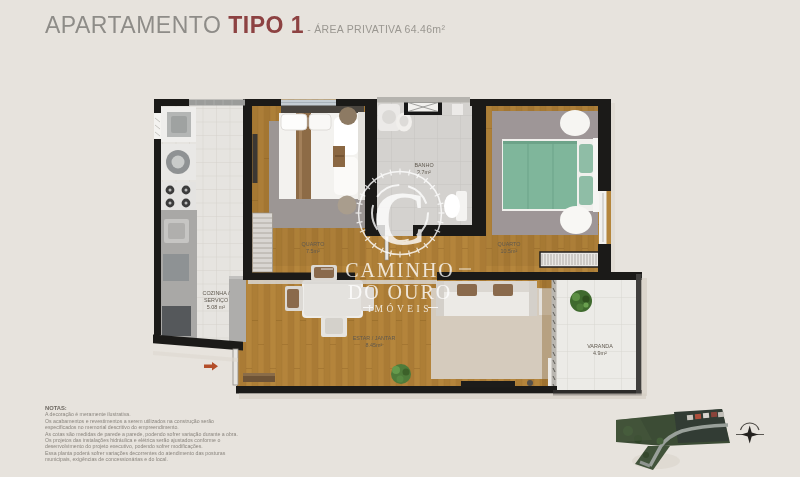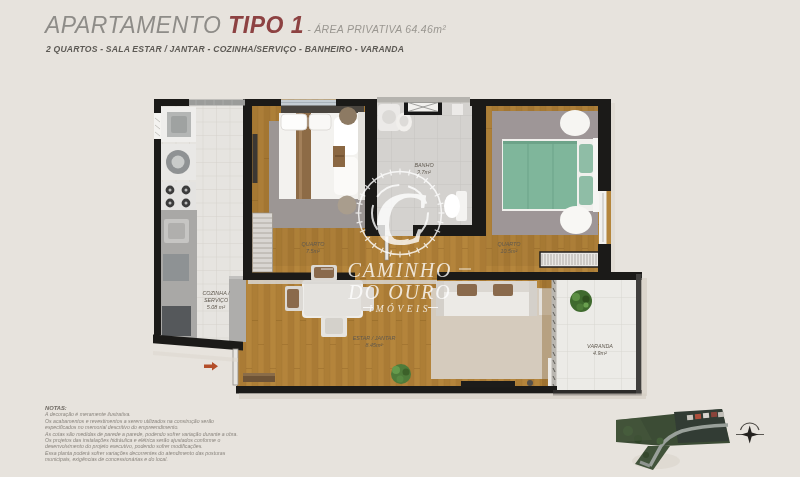--- a/index.html
+++ b/index.html
@@ -1,31 +1,30 @@
 <!DOCTYPE html>
 <html><head>
 <meta charset="utf-8">
 <style>
 html,body{margin:0;padding:0;width:800px;height:477px;overflow:hidden;background:#e7e3dd;font-family:"Liberation Sans",sans-serif;}
-#stage{position:relative;width:800px;height:477px;background:#e7e3dd;font-style:italic;}
+#stage{position:relative;width:800px;height:477px;background:#e7e3dd;}
 .title{position:absolute;left:45px;top:12px;white-space:nowrap;}
 .t1{font-size:23px;color:#8e8c88;letter-spacing:.5px;}
 .t2{font-size:23px;color:#8d4242;font-weight:bold;letter-spacing:.5px;}
 .t3{font-size:10.5px;color:#9a9791;letter-spacing:.3px;}
 .sub{position:absolute;left:46px;top:44px;font-size:8.6px;font-weight:bold;color:#5d5a55;letter-spacing:.2px;}
 .notes{position:absolute;left:45px;top:405px;font-size:5.2px;line-height:6.4px;color:#8a857e;width:250px;}
 .notes b{color:#6e6962;font-size:5.8px;}
 </style>
 </head>
 <body>
 <div id="stage">
 
 <div class="title"><span class="t1">APARTAMENTO </span><span class="t2">TIPO 1</span><span class="t3"> - ÁREA PRIVATIVA 64.46m²</span></div>
 
-<div class="sub">2 QUARTOS - SALA ESTAR / JANTAR - COZINHA/SERVIÇO - BANHEIRO - VARANDA</div>
 <svg width="800" height="477" viewBox="0 0 800 477" style="position:absolute;left:0;top:0">
 <defs>
 <pattern id="wd" width="24" height="120" patternUnits="userSpaceOnUse">
 <rect width="24" height="120" fill="#b08138"></rect>
 <rect x="0" width="6" height="120" fill="#aa7b35"></rect>
 <rect x="6" width="6" height="120" fill="#b5863c"></rect>
 <rect x="12" width="6" height="120" fill="#ad7e36"></rect>
 <rect x="18" width="6" height="120" fill="#b4843b"></rect>
 <path d="M6 0v120M12 0v120M18 0v120M24 0v120" stroke="#9c7030" stroke-width=".7" opacity=".5"></path>
 <rect x="0" y="38" width="6" height="1" fill="#8f6526" opacity=".5"></rect>

